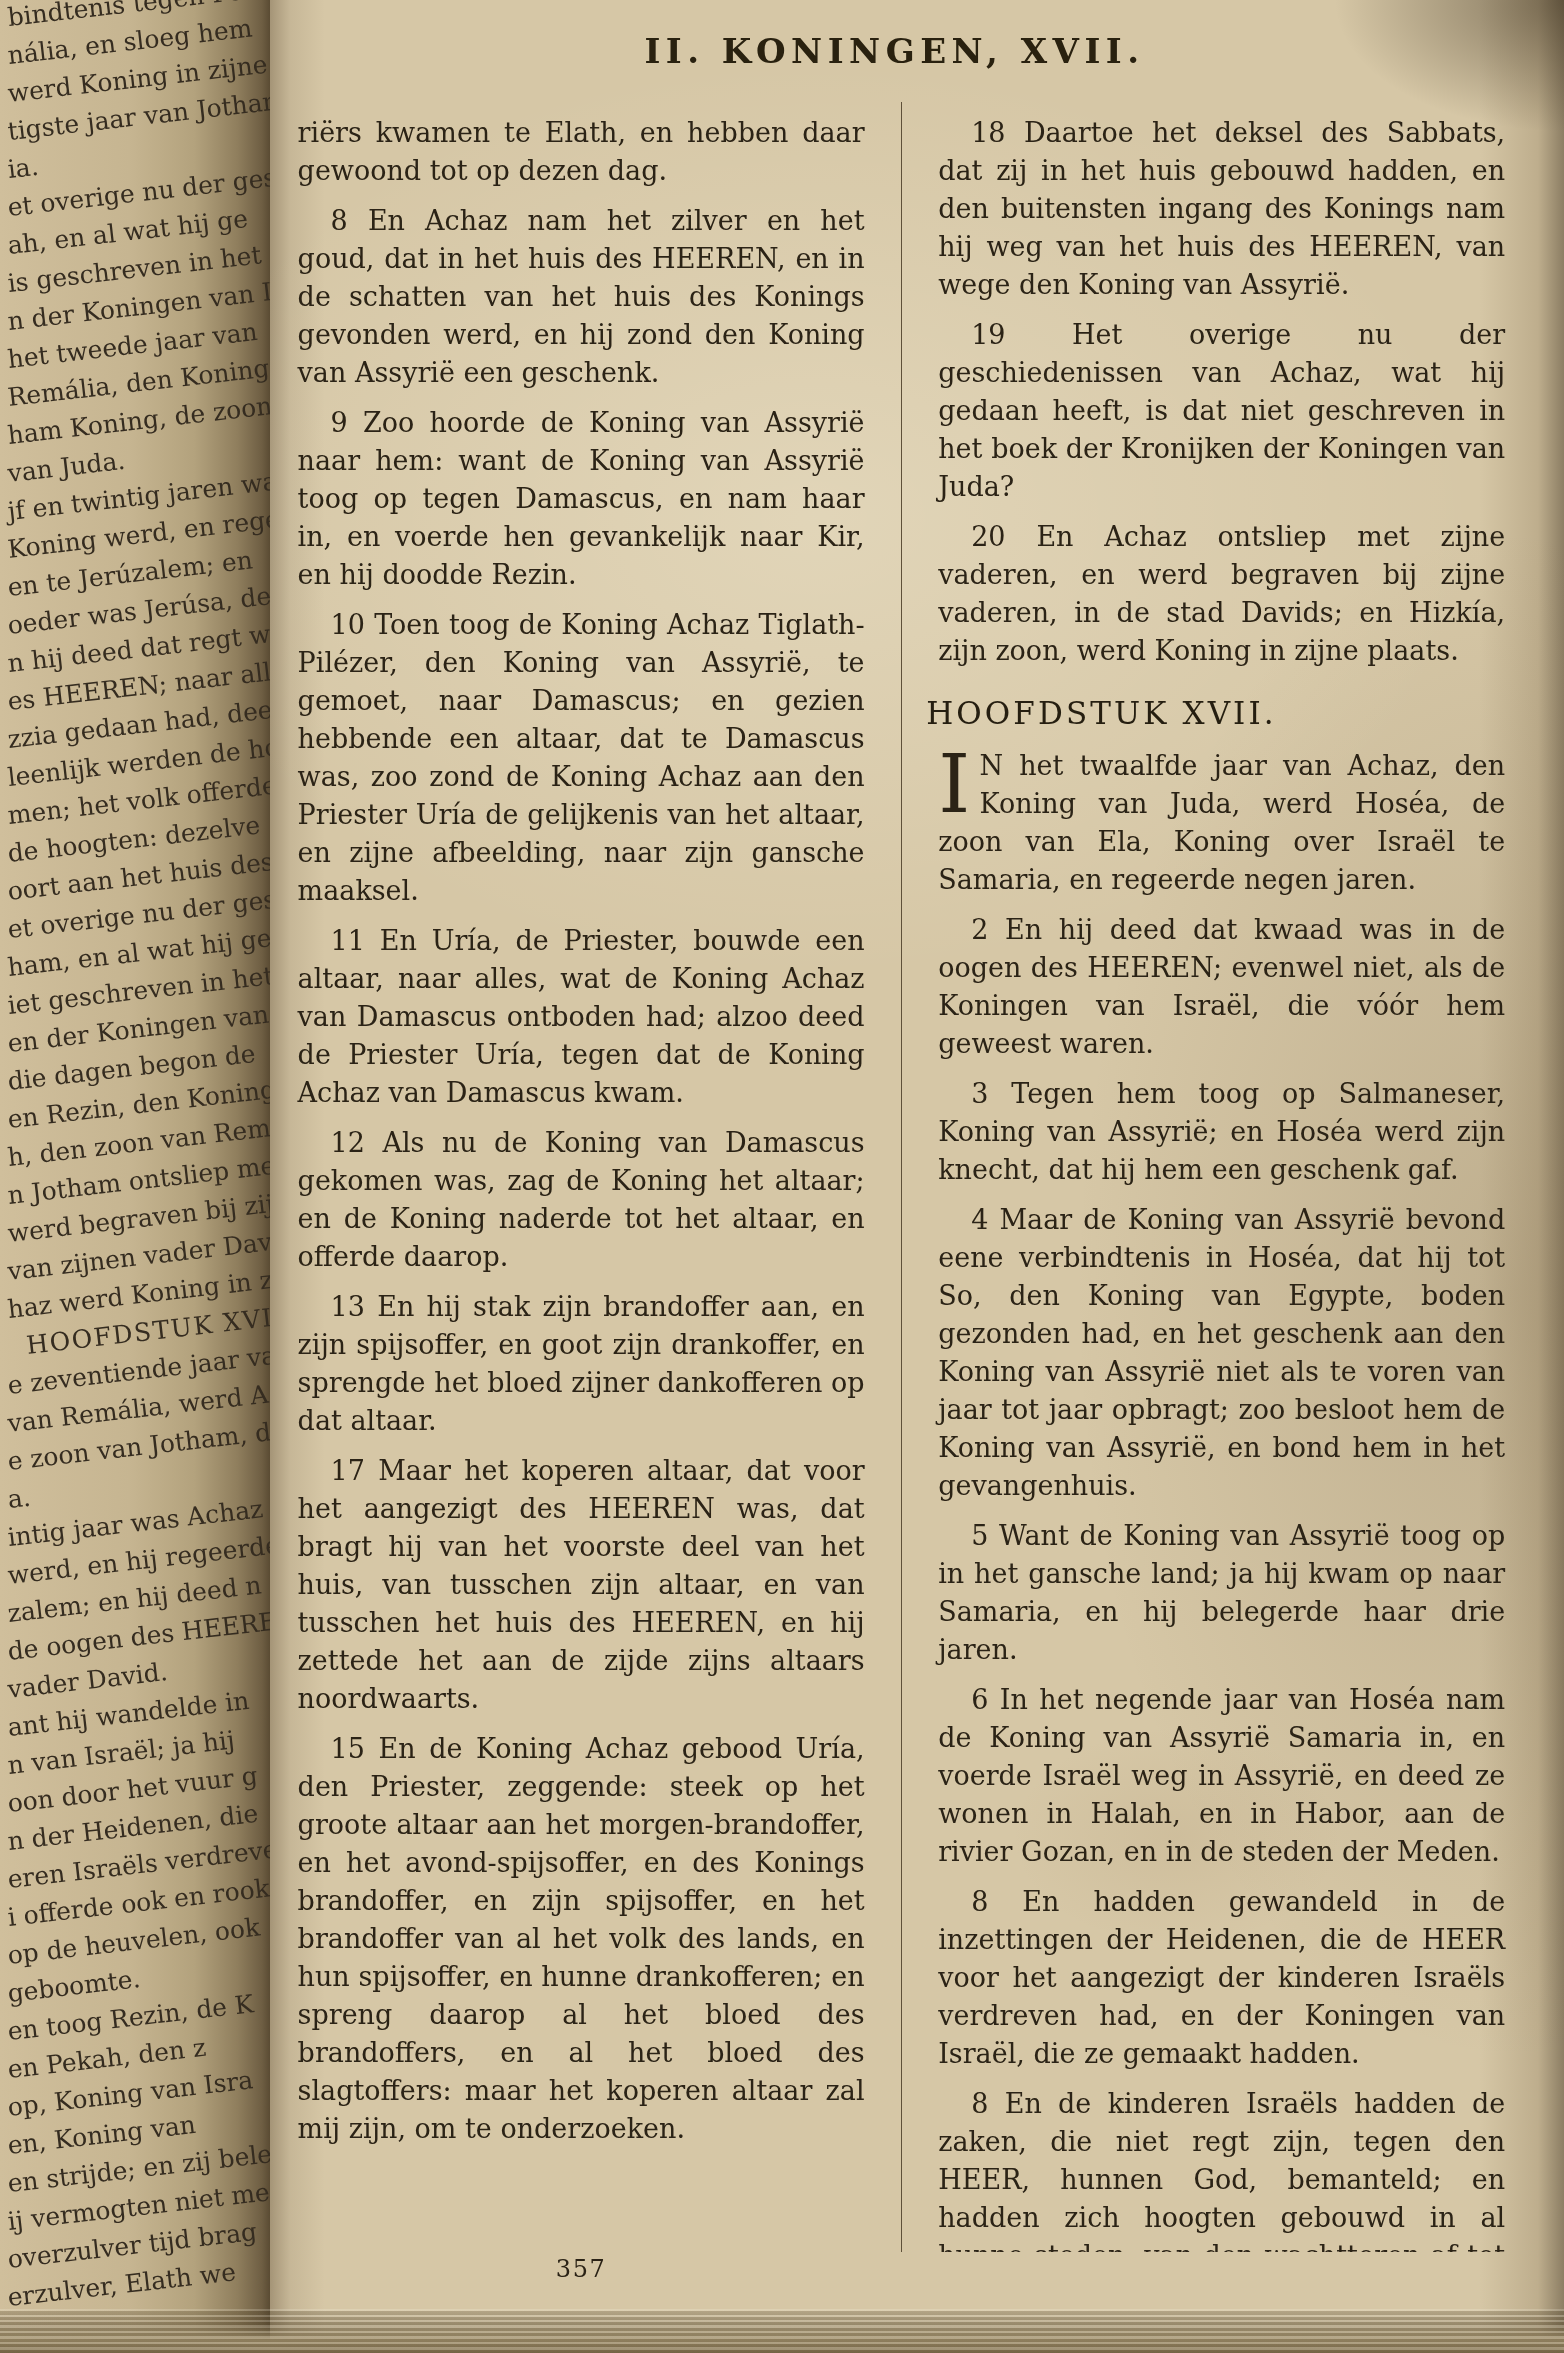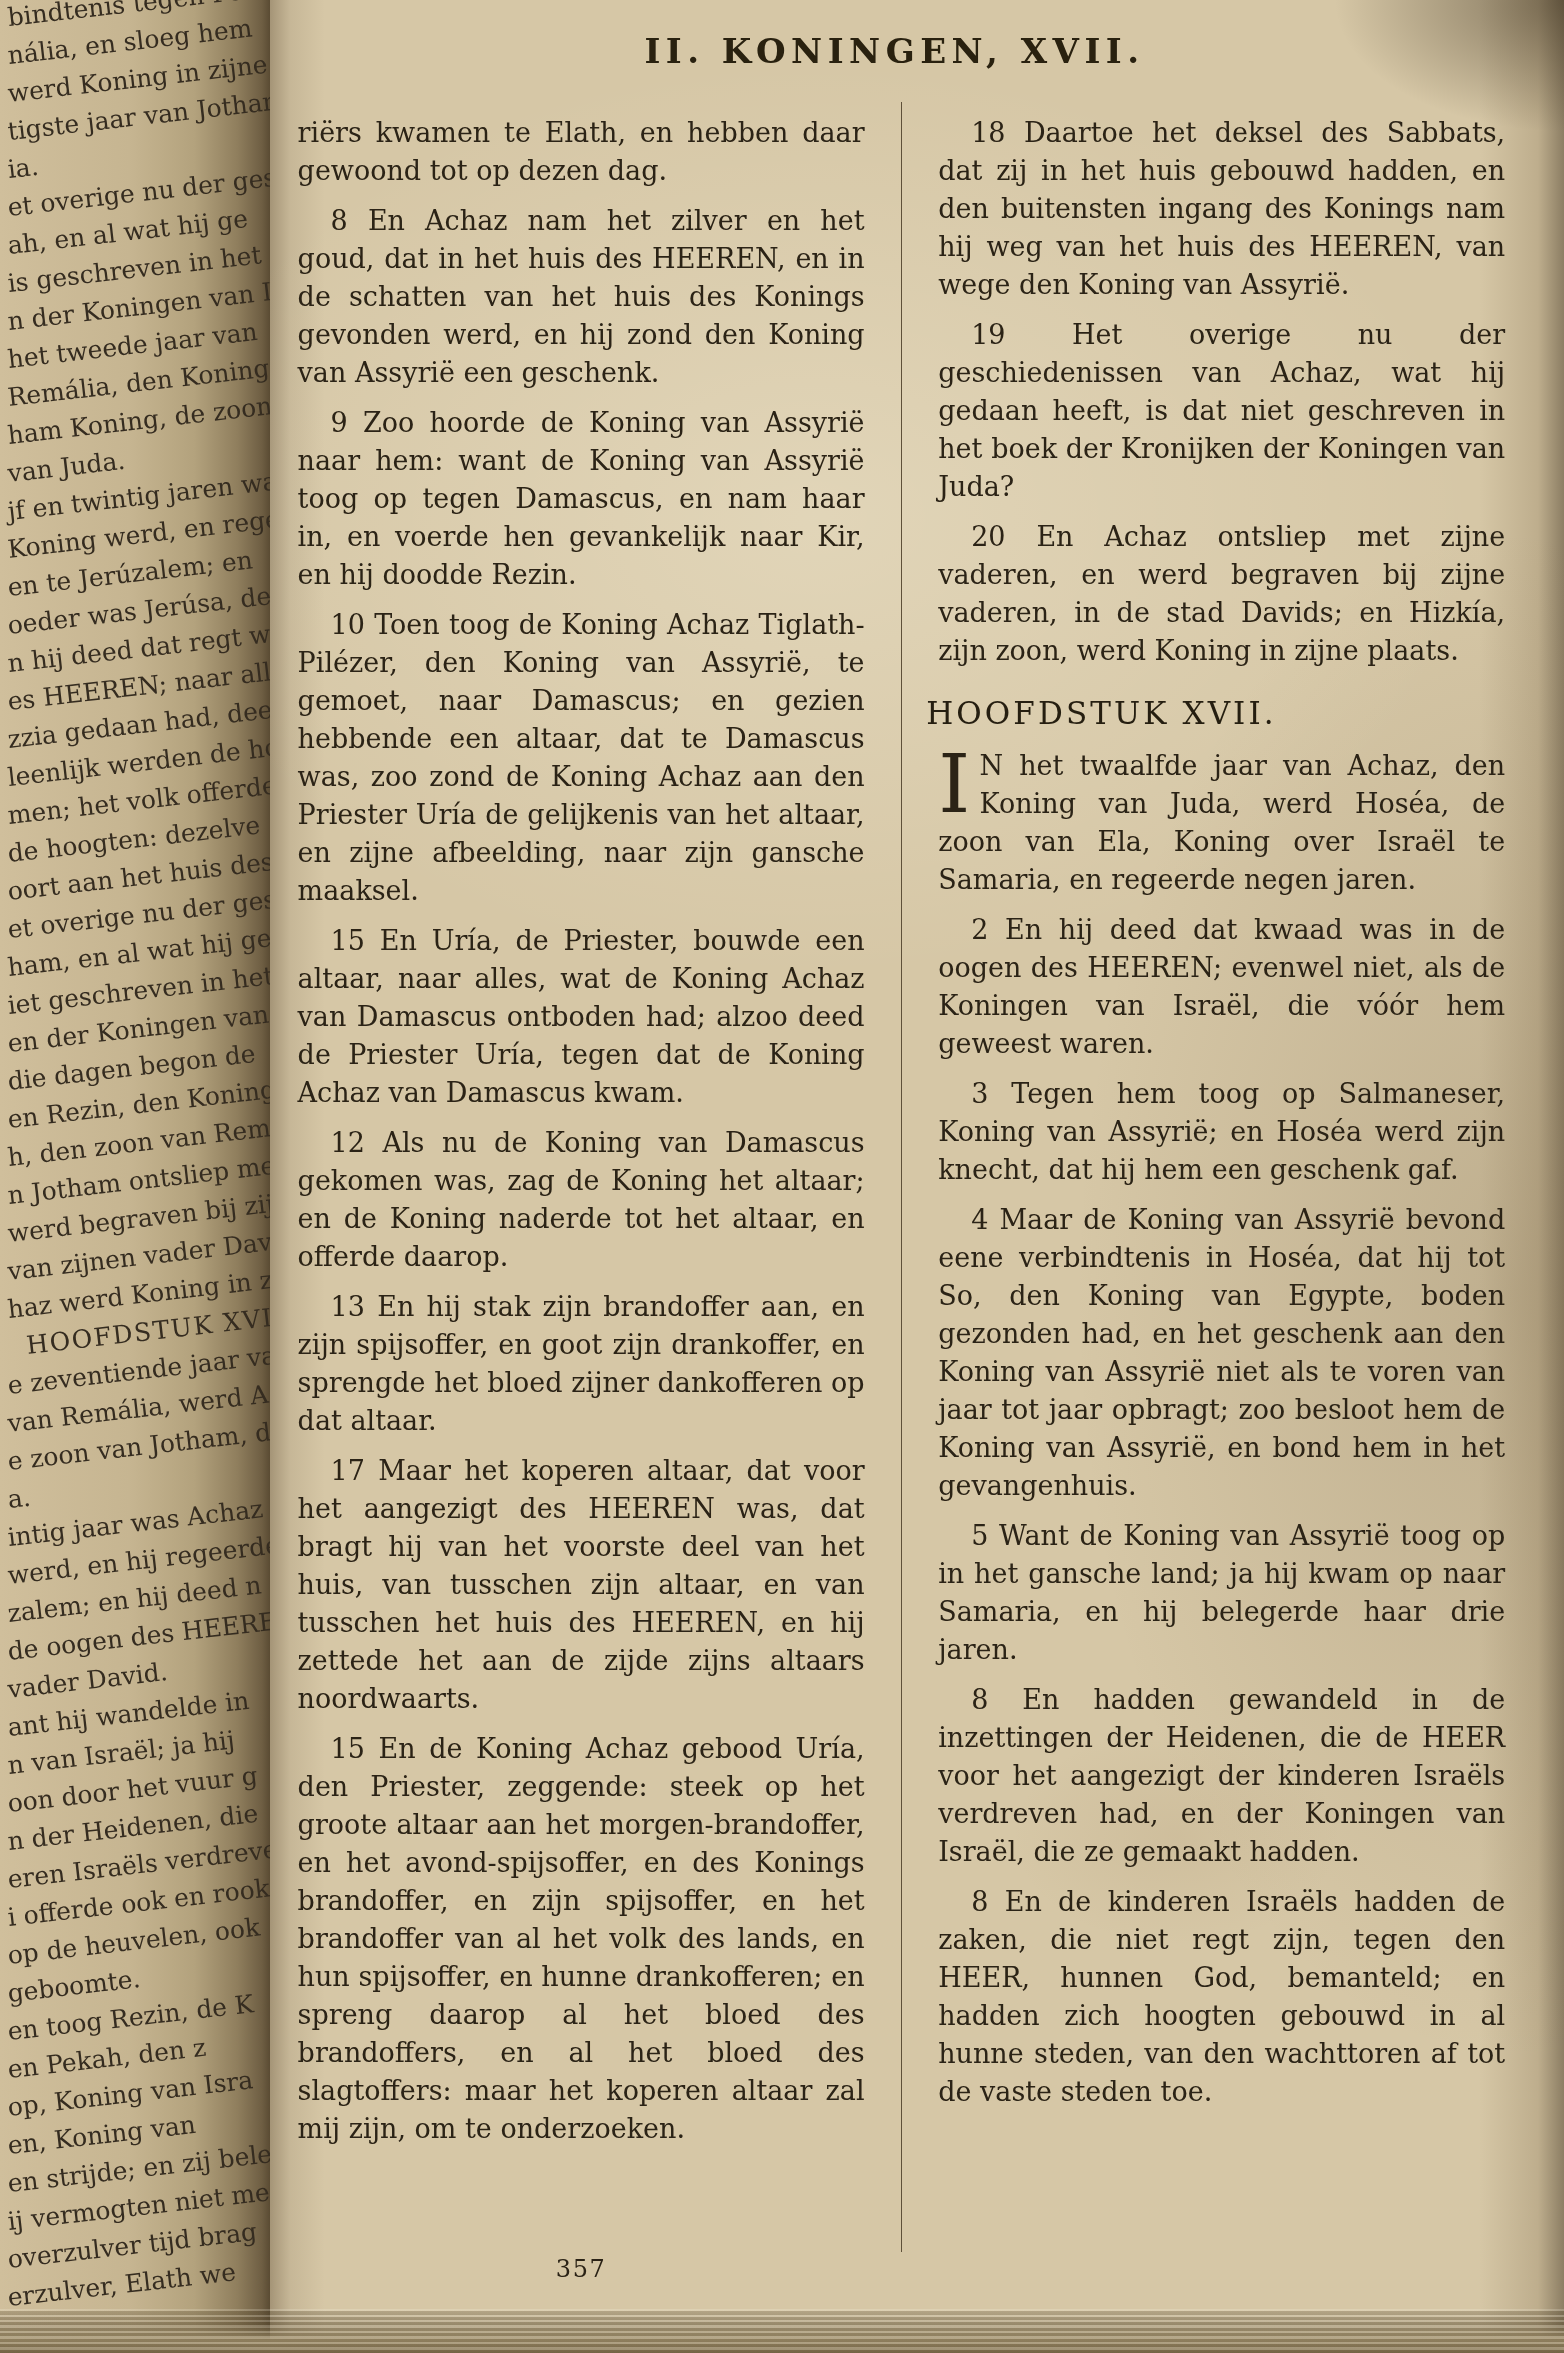--- a/index.html
+++ b/index.html
@@ -134,37 +134,38 @@
 <div class="page">
 
   <div class="running-head">II. KONINGEN, XVII.</div>
 
   <div class="columns">
     <div class="column">
         <p class="continuation">riërs kwamen te Elath, en hebben daar gewoond tot op dezen dag.</p>
         <p class="verse">8 En Achaz nam het zilver en het goud, dat in het huis des HEEREN, en in de schatten van het huis des Konings gevonden werd, en hij zond den Koning van Assyrië een geschenk.</p>
         <p class="verse">9 Zoo hoorde de Koning van Assyrië naar hem: want de Koning van Assyrië toog op tegen Damascus, en nam haar in, en voerde hen gevankelijk naar Kir, en hij doodde Rezin.</p>
         <p class="verse">10 Toen toog de Koning Achaz Tiglath-Pilézer, den Koning van Assyrië, te gemoet, naar Damascus; en gezien hebbende een altaar, dat te Damascus was, zoo zond de Koning Achaz aan den Priester Uría de gelijkenis van het altaar, en zijne afbeelding, naar zijn gansche maaksel.</p>
-        <p class="verse">15 En Uría, de Priester, bouwde een altaar, naar alles, wat de Koning Achaz van Damascus ontboden had; alzoo deed de Priester Uría, tegen dat de Koning Achaz van Damascus kwam.</p>
+        <p class="verse">11 En Uría, de Priester, bouwde een altaar, naar alles, wat de Koning Achaz van Damascus ontboden had; alzoo deed de Priester Uría, tegen dat de Koning Achaz van Damascus kwam.</p>
         <p class="verse">12 Als nu de Koning van Damascus gekomen was, zag de Koning het altaar; en de Koning naderde tot het altaar, en offerde daarop.</p>
         <p class="verse">13 En hij stak zijn brandoffer aan, en zijn spijsoffer, en goot zijn drankoffer, en sprengde het bloed zijner dankofferen op dat altaar.</p>
         <p class="verse">17 Maar het koperen altaar, dat voor het aangezigt des HEEREN was, dat bragt hij van het voorste deel van het huis, van tusschen zijn altaar, en van tusschen het huis des HEEREN, en hij zettede het aan de zijde zijns altaars noordwaarts.</p>
         <p class="verse">15 En de Koning Achaz gebood Uría, den Priester, zeggende: steek op het groote altaar aan het morgen-brandoffer, en het avond-spijsoffer, en des Konings brandoffer, en zijn spijsoffer, en het brandoffer van al het volk des lands, en hun spijsoffer, en hunne drankofferen; en spreng daarop al het bloed des brandoffers, en al het bloed des slagtoffers: maar het koperen altaar zal mij zijn, om te onderzoeken.</p>
       </div>
     <div class="col-divider"></div>
     <div class="column">
         <p class="verse">18 Daartoe het deksel des Sabbats, dat zij in het huis gebouwd hadden, en den buitensten ingang des Konings nam hij weg van het huis des HEEREN, van wege den Koning van Assyrië.</p>
         <p class="verse">19 Het overige nu der geschiedenissen van Achaz, wat hij gedaan heeft, is dat niet geschreven in het boek der Kronijken der Koningen van Juda?</p>
         <p class="verse">20 En Achaz ontsliep met zijne vaderen, en werd begraven bij zijne vaderen, in de stad Davids; en Hizkía, zijn zoon, werd Koning in zijne plaats.</p>
         <p class="heading">HOOFDSTUK XVII.</p>
         <p class="dropcap"><span class="initial">I</span>N het twaalfde jaar van Achaz, den Koning van Juda, werd Hoséa, de zoon van Ela, Koning over Israël te Samaria, en regeerde negen jaren.</p>
         <p class="verse">2 En hij deed dat kwaad was in de oogen des HEEREN; evenwel niet, als de Koningen van Israël, die vóór hem geweest waren.</p>
         <p class="verse">3 Tegen hem toog op Salmaneser, Koning van Assyrië; en Hoséa werd zijn knecht, dat hij hem een geschenk gaf.</p>
         <p class="verse">4 Maar de Koning van Assyrië bevond eene verbindtenis in Hoséa, dat hij tot So, den Koning van Egypte, boden gezonden had, en het geschenk aan den Koning van Assyrië niet als te voren van jaar tot jaar opbragt; zoo besloot hem de Koning van Assyrië, en bond hem in het gevangenhuis.</p>
         <p class="verse">5 Want de Koning van Assyrië toog op in het gansche land; ja hij kwam op naar Samaria, en hij belegerde haar drie jaren.</p>
+        <p class="verse">6 In het negende jaar van Hoséa nam de Koning van Assyrië Samaria in, en voerde Israël weg in Assyrië, en deed ze wonen in Halah, en in Habor, aan de rivier Gozan, en in de steden der Meden.</p>
         <p class="verse">8 En hadden gewandeld in de inzettingen der Heidenen, die de HEER voor het aangezigt der kinderen Israëls verdreven had, en der Koningen van Israël, die ze gemaakt hadden.</p>
         <p class="verse">8 En de kinderen Israëls hadden de zaken, die niet regt zijn, tegen den HEER, hunnen God, bemanteld; en hadden zich hoogten gebouwd in al hunne steden, van den wachttoren af tot de vaste steden toe.</p>
       </div>
   </div>
 
   <div class="page-number">357</div>
 </div>
 
 <div class="bottom-edges"></div>
 

